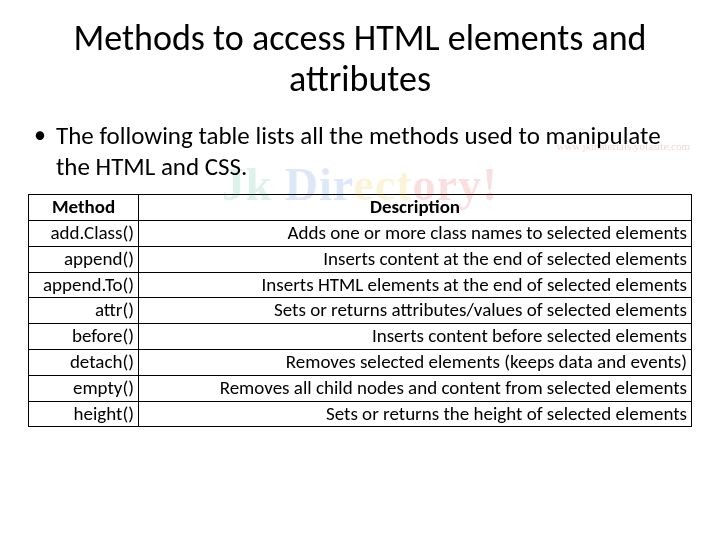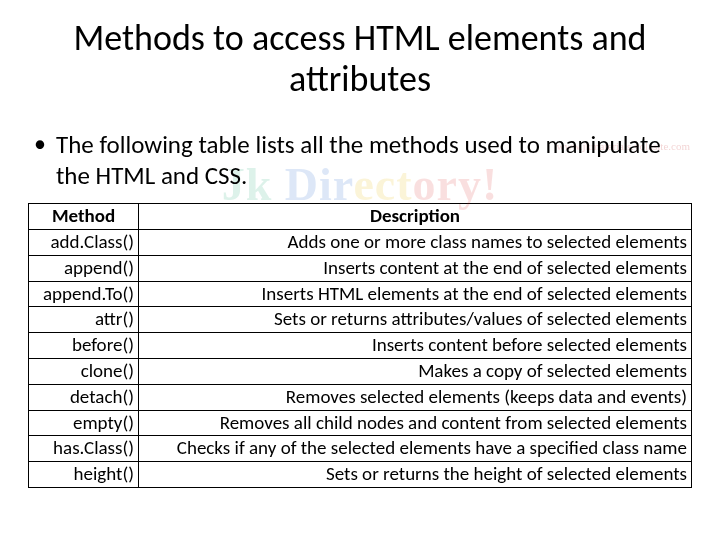--- a/index.html
+++ b/index.html
@@ -38,21 +38,21 @@
   }
   .watermark2 .a { color: #2a7; }
   .watermark2 .b { color: #26c; }
   .watermark2 .c { color: #e6b800; }
   .watermark2 .d { color: #d33; }
   h1 {
     font-size: 36px;
     font-weight: 400;
     text-align: center;
     line-height: 1.15;
-    margin-bottom: 28px;
+    margin-bottom: 19px;
   }
   .bullet-block {
     font-size: 25px;
     line-height: 1.25;
     padding-left: 28px;
     margin-bottom: 12px;
     position: relative;
   }
   .bullet-block::before {
     content: "•";
@@ -119,33 +119,25 @@
       </tr>
       <tr>
         <td>attr()</td>
         <td>Sets or returns attributes/values of selected elements</td>
       </tr>
       <tr>
         <td>before()</td>
         <td>Inserts content before selected elements</td>
       </tr>
       <tr>
-        <td>clone()</td>
-        <td>Makes a copy of selected elements</td>
-      </tr>
-      <tr>
         <td>detach()</td>
         <td>Removes selected elements (keeps data and events)</td>
       </tr>
       <tr>
         <td>empty()</td>
         <td>Removes all child nodes and content from selected elements</td>
-      </tr>
-      <tr>
-        <td>has.Class()</td>
-        <td>Checks if any of the selected elements have a specified class name</td>
       </tr>
       <tr>
         <td>height()</td>
         <td>Sets or returns the height of selected elements</td>
       </tr>
     </tbody>
 </table>
 
 </body></html>

